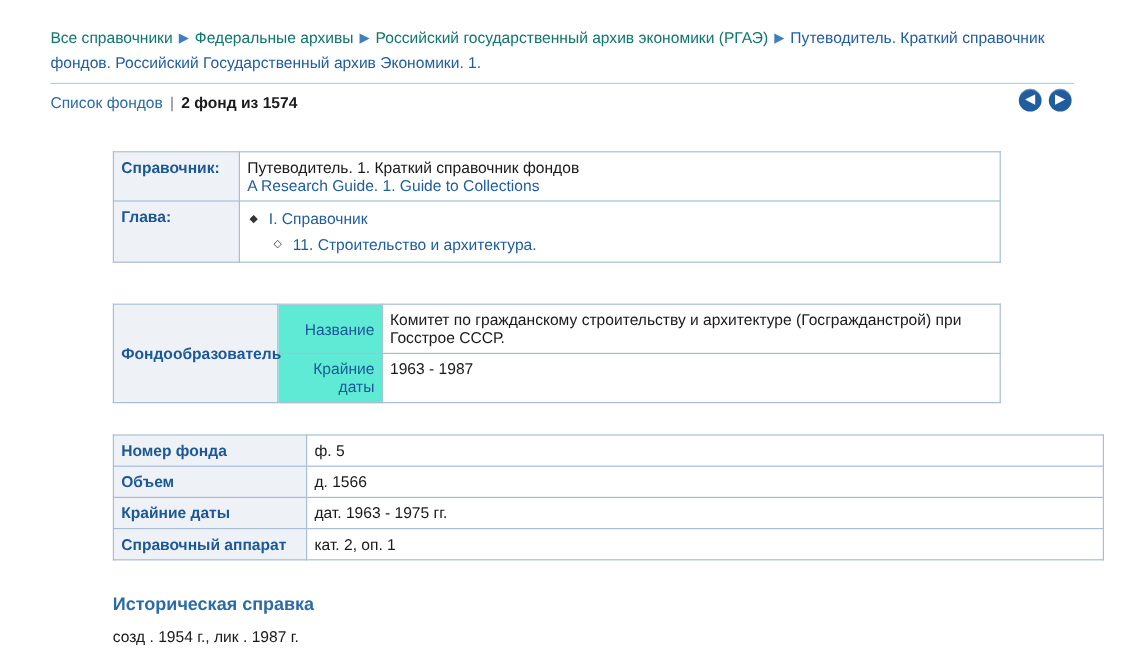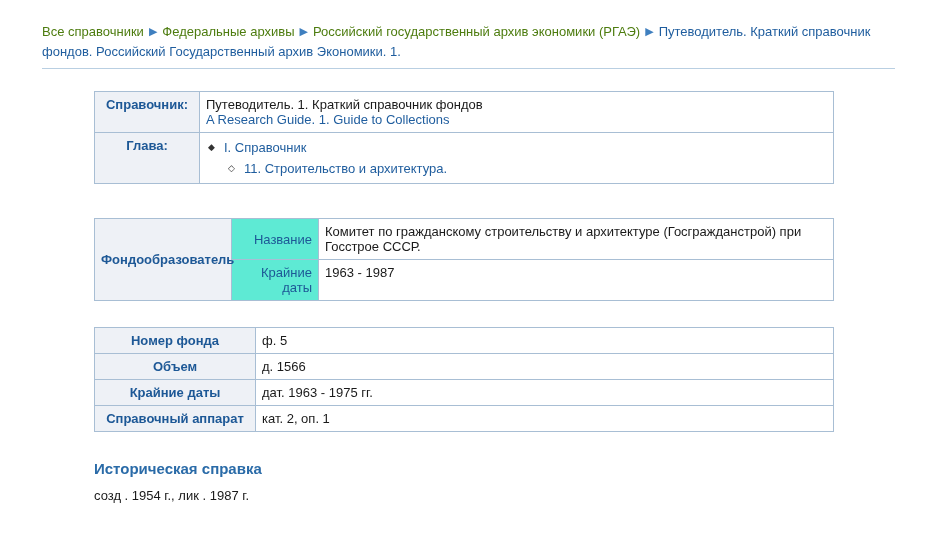--- a/index.html
+++ b/index.html
@@ -23,21 +23,21 @@
     padding: 0 0 0 0;
   }
   
   .breadcrumb {
     padding: 22px 40px 0 42px;
     line-height: 20px;
     font-size: 13px;
     color: #1f5d9e;
   }
   .breadcrumb a {
-    color: #4d7c0f;
+    color: #0f766e;
     text-decoration: none;
   }
   .bc-sep {
     display: inline-block;
     color: #3f7fbf;
     margin: 0 5px 0 5px;
     font-size: 11px;
     position: relative;
     top: -1px;
   }
@@ -100,21 +100,21 @@
   .tbl td {
     border: 1px solid #a8bed4;
     vertical-align: top;
     padding: 5px 6px;
     font-size: 13px;
   }
   .lbl-cell {
     background: #eef1f6;
     color: #1d5896;
     font-weight: bold;
-    text-align: center;
+    text-align: left;
     white-space: nowrap;
   }
   .val-cell {
     background: #ffffff;
     color: #1a1a1a;
   }
   .val-cell .lnk {
     color: #1f5d9e;
     text-decoration: none;
     margin-top: 44px;
@@ -172,21 +172,21 @@
     background: #5eead4;
     color: #1d5896;
     font-weight: normal;
     text-align: right;
     width: 74px;
     vertical-align: middle;
   }
 
   .block-fund {
     margin: 26px 0 0 94px;
-    width: 740px;
+    width: 826px;
   }
   .block-fund td.lbl-cell { width: 148px; }
 
   
   .hist {
     margin: 28px 0 0 94px;
     width: 800px;
   }
   .hist h2 {
     margin: 0 0 10px 0;
@@ -204,20 +204,27 @@
 </head>
 <body>
 
 <div class="page">
 
   <div class="breadcrumb">
     <a href="#">Все справочники</a><span class="bc-sep">▶</span><a href="#">Федеральные архивы</a><span class="bc-sep">▶</span><a href="#">Российский государственный архив экономики (РГАЭ)</a><span class="bc-sep">▶</span><span class="bc-last">Путеводитель. Краткий справочник фондов. Российский Государственный архив Экономики. 1.</span>
   </div>
   <hr class="hr-line">
 
+  <div class="subhead">
+    <a href="#" class="link">Список фондов</a><span class="divider">|</span><span class="count">2 фонд из 1574</span>
+    <div class="navbtns">
+      <div class="navbtn">◀</div>
+      <div class="navbtn">▶</div>
+    </div>
+  </div>
 
   <table class="tbl block-guide">
     <tbody>
         <tr>
       <td class="lbl-cell">Справочник:</td>
       <td class="val-cell">
         <div>Путеводитель. 1. Краткий справочник фондов</div>
         <div class="guide-line2">A Research Guide. 1. Guide to Collections</div>
       </td>
     </tr>

